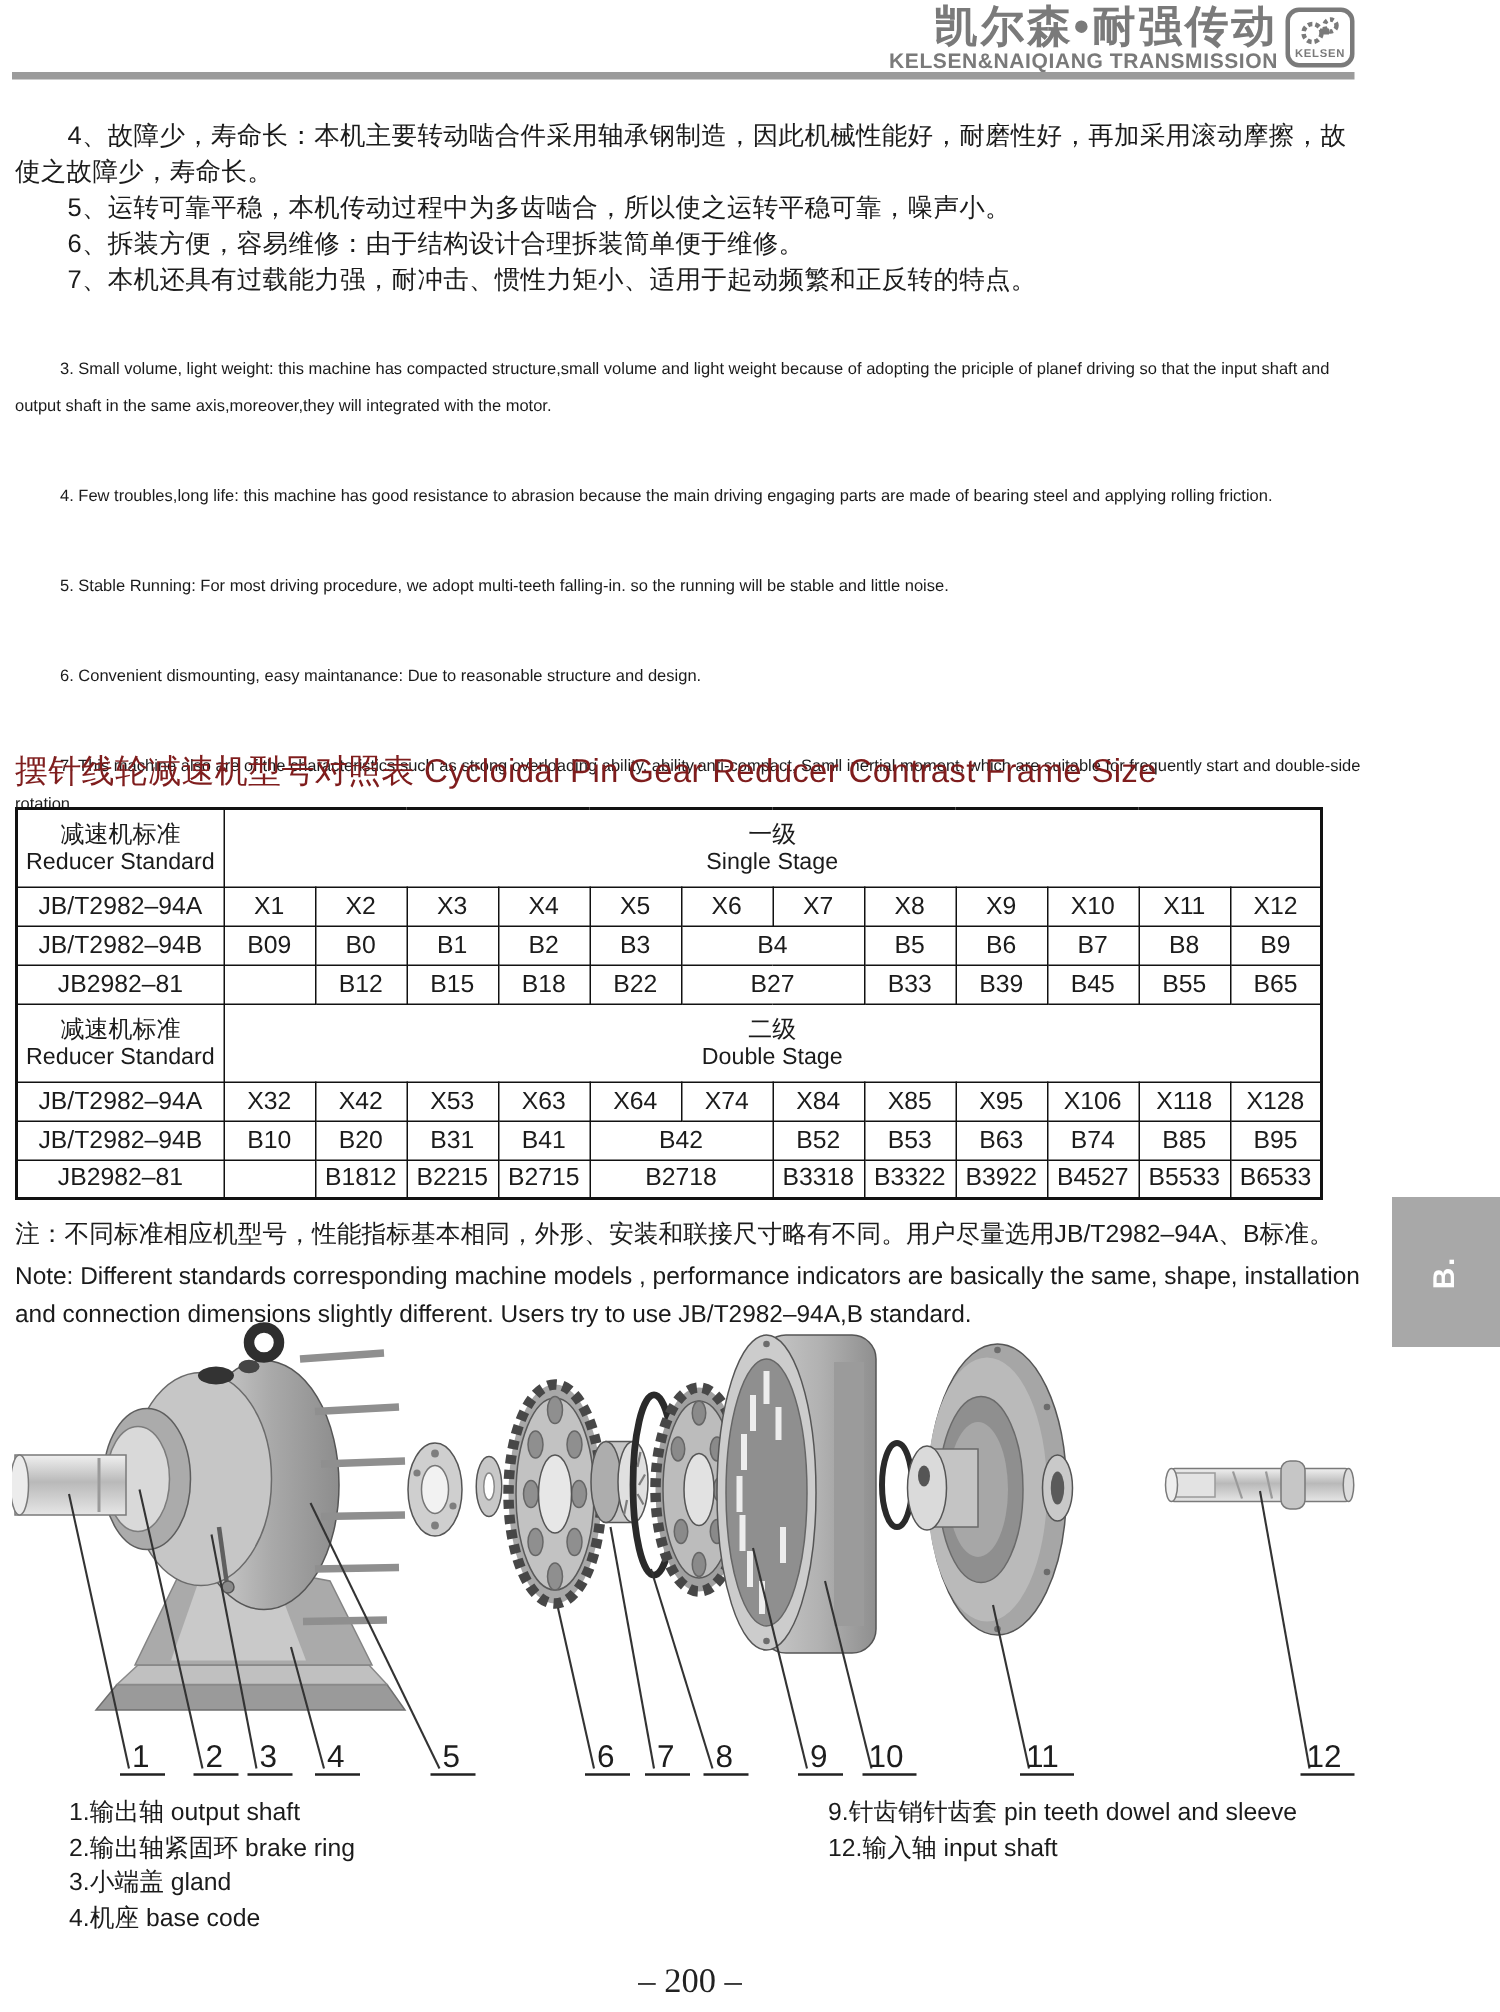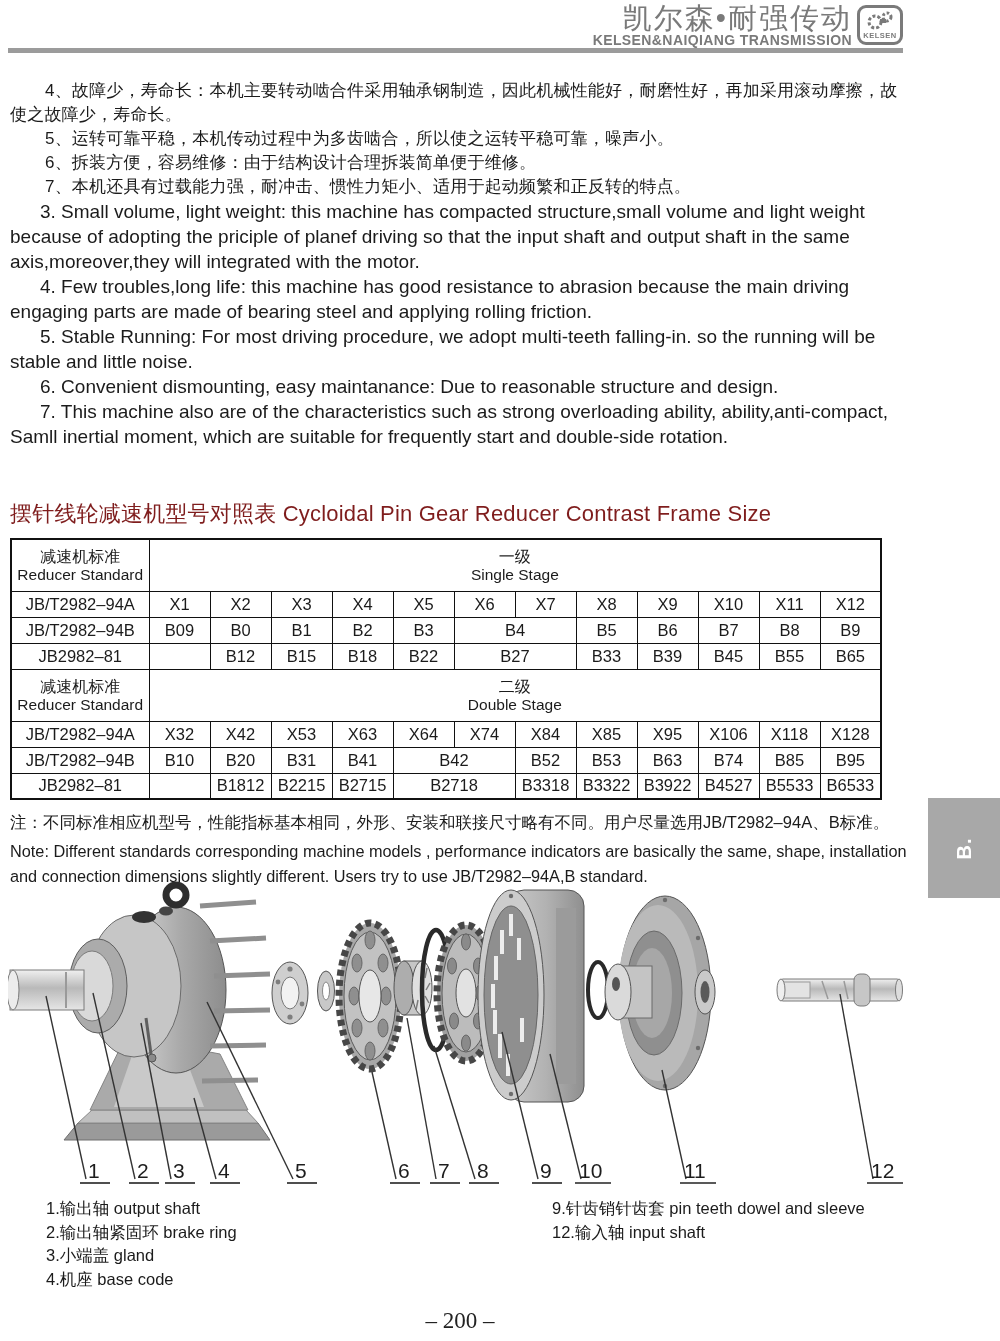--- a/index.html
+++ b/index.html
@@ -7,34 +7,34 @@
   .page {
     position: relative;
     width: 1000px; height: 1341px;
     background: #ffffff;
     font-family: "Liberation Sans", sans-serif;
     color: #1b1b1b;
     overflow: hidden;
   }
   
   .brand-block { position:absolute; top:3px; left:0; width:852px; text-align:right; color:#7a7a7a; }
-  .brand-zh { font-size:29px; font-weight:normal; letter-spacing:2px; line-height:30px; }
+  .brand-zh { font-size:29px; font-weight:bold; letter-spacing:2px; line-height:30px; }
   .brand-en { font-size:14px; font-weight:bold; letter-spacing:0.4px; line-height:15px; }
   .logo-box {
     position:absolute; top:5px; left:857px; width:46px; height:40px;
     border:3px solid #7a7a7a; border-radius:9px;
     display:flex; flex-direction:column; align-items:center; justify-content:flex-end;
   }
   .logo-glyph { position:absolute; top:2px; left:3px; }
   .logo-text { font-size:7.5px; font-weight:bold; color:#7a7a7a; letter-spacing:0.5px; margin-bottom:2px; }
   .header-bar { position:absolute; top:48px; left:8px; width:895px; height:5px; background:#9b9b9b; }
   
   .features { position:absolute; top:79px; left:10px; width:897px; }
   .features p.zh { font-size:17px; line-height:24px; text-indent:35px; letter-spacing:0.2px; }
-  .features p.en { font-size:19px; line-height:25px; text-indent:30px; }
+  .features p.en { font-size:11px; line-height:25px; text-indent:30px;margin-top:35px; }
   
   .section-title { position:absolute; top:499px; left:10px; width:900px; font-size:22px; letter-spacing:0.2px; color:#7f1d1d; }
   
   table.models {
     position:absolute; top:538px; left:10px; width:870px;
     border-collapse:collapse; table-layout:fixed;
     border:2.5px solid #111;
     padding-left:32px;
   }
   table.models td { border:1.5px solid #111; text-align:center; vertical-align:middle; font-size:16.5px; padding:0; }

